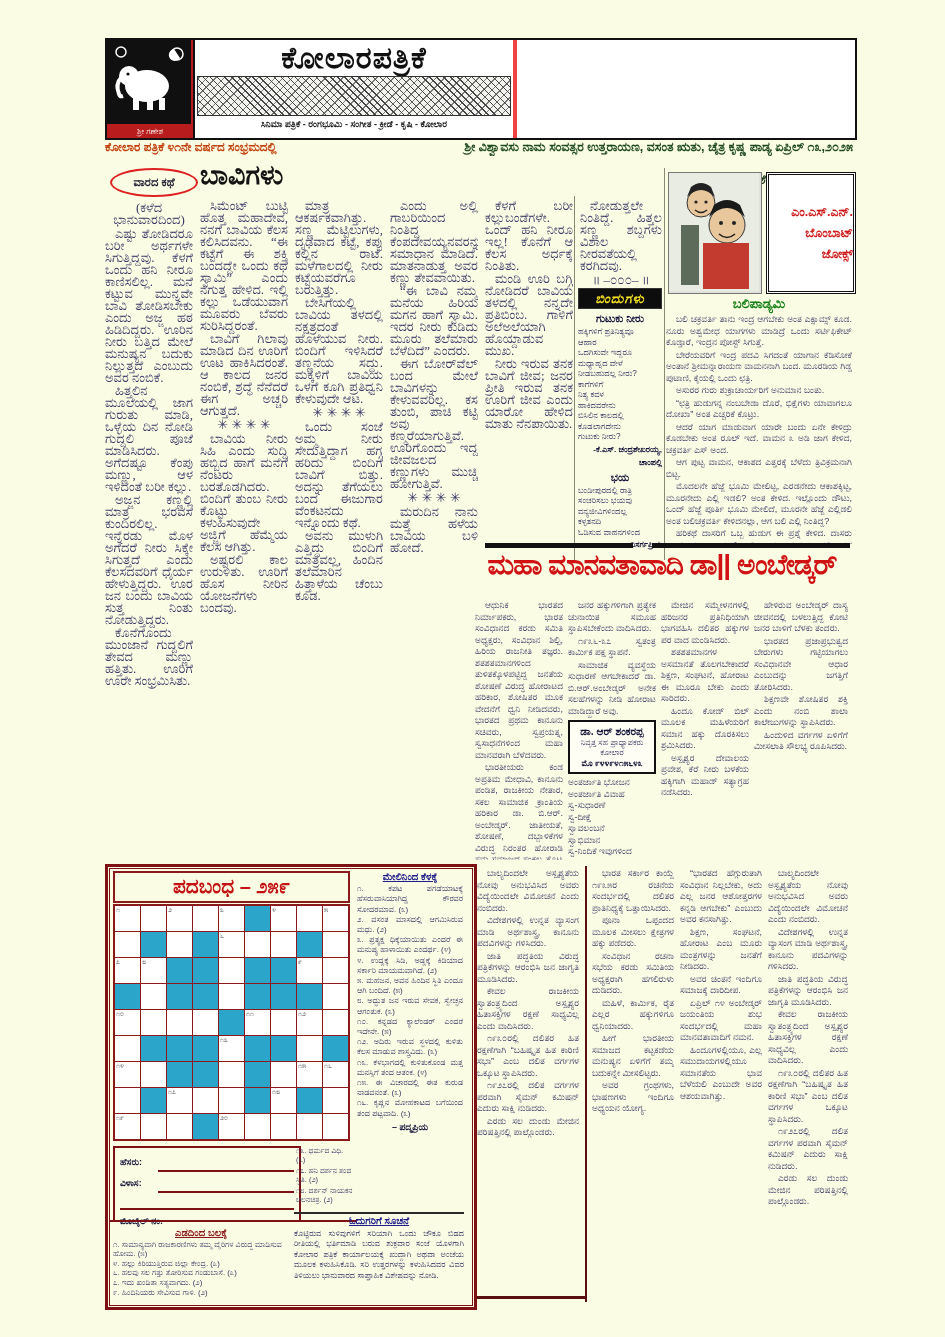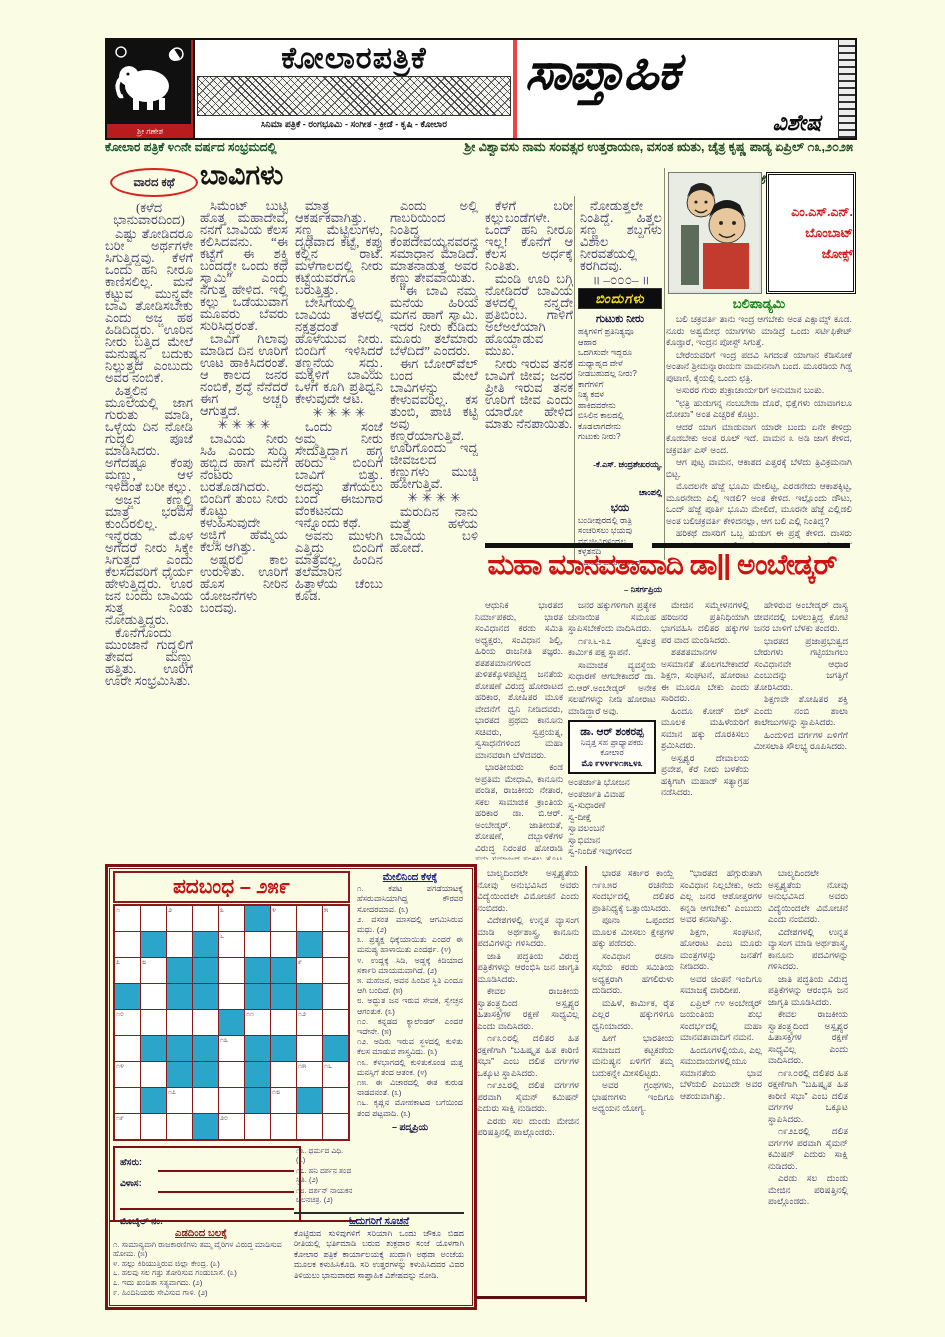--- a/index.html
+++ b/index.html
@@ -23,21 +23,21 @@
      repeating-linear-gradient(-45deg,#777 0 1px,#f2f2ee 1px 6px);
      border:1px solid #333;}
   .mtopics{font-size:9px;font-weight:bold;color:#222;text-align:center;padding-top:3px;}
   .mbig{flex:1;position:relative;background:#fff;}
   .mweek{position:absolute;left:8px;top:2px;font-size:52px;font-weight:800;font-style:italic;color:#0c0c0c;letter-spacing:-2px;line-height:58px;}
   .mweek2{position:absolute;right:34px;bottom:2px;font-size:22px;font-weight:800;font-style:italic;color:#0c0c0c;}
   .mrightstrip{position:absolute;right:0;top:0;bottom:0;width:16px;background:
      repeating-linear-gradient(0deg,#333 0 2px,#eee 2px 7px);border-left:1px solid #222;}
 
   .subline{left:105px;top:140px;width:748px;height:18px;display:flex;justify-content:space-between;}
-  .subleft{font-size:12px;font-weight:bold;color:#14532d;}
+  .subleft{font-size:12px;font-weight:bold;color:#c2410c;}
   .subright{font-size:12.5px;font-weight:bold;color:#1e4a1e;}
 
   
   .kicker{left:110px;top:168px;width:84px;height:25px;border:2px solid #d22;border-radius:50%;
           display:flex;align-items:center;justify-content:center;font-size:11.5px;font-weight:bold;color:#223;}
   .stitle{left:200px;top:160px;font-size:27px;font-weight:800;color:#141414;}
   .sauthor{left:586px;top:172px;width:240px;text-align:right;font-size:13px;font-weight:bold;color:#1d3a1d;}
   .penicon{color:#1d3a1d;font-size:12px;}
 
   
@@ -47,21 +47,21 @@
   .acol{font-size:9px;line-height:11.5px;text-align:justify;color:#3a3a68;}
   .acol .para{margin:0 0 1px 0;text-indent:10px;}
   .vr{width:1px;background:#8a8a72;}
 
   
   .bindu{left:578px;top:288px;width:84px;height:276px;}
   .bbanner{background:#0d0d0d;color:#f5e020;font-weight:800;font-style:italic;text-align:center;
            font-size:13px;line-height:19px;letter-spacing:1px;border:1px solid #333;}
   .btitle{font-size:10.5px;font-weight:bold;color:#14143c;text-align:center;margin:3px 0 1px;}
   .bline{font-size:8.3px;line-height:10.5px;color:#3a3a68;}
-  .bauth{font-size:8px;font-weight:bold;text-align:right;color:#14143c;margin:18px 0 2px;}
+  .bauth{font-size:8px;font-weight:bold;text-align:right;color:#14143c;margin:3px 0 2px;}
 
   
   .caric{left:668px;top:172px;width:92px;height:120px;background:#dfe3da;border:1px solid #777;}
   .jtitle{left:766px;top:172px;width:84px;height:116px;background:#fff;border:3px double #111;
           display:flex;flex-direction:column;justify-content:center;gap:6px;text-align:center;}
   .jtitle div{font-size:12.5px;font-weight:800;color:#d01818;text-align:right;}
   .jhead{left:668px;top:296px;width:182px;text-align:center;font-size:13px;font-weight:700;color:#158015;}
   .jbody{left:666px;top:314px;width:186px;height:230px;}
 
   .blackbar{height:5px;background:#111;}
@@ -119,25 +119,20 @@
       <rect x="52" y="58" width="6" height="12" fill="#fff"></rect>
       <circle cx="21" cy="34" r="1.6" fill="#101010"></circle>
     </svg>
     <div class="cap">ಶ್ರೀ ಗಣೇಶ</div>
   </div>
   <div class="mmid">
     <div class="mname">ಕೋಲಾರಪತ್ರಿಕೆ</div>
     <div class="mstrip"></div>
     <div class="mtopics">ಸಿನಿಮಾ ಪತ್ರಿಕೆ - ರಂಗಭೂಮಿ - ಸಂಗೀತ - ಕ್ರೀಡೆ - ಕೃಷಿ - ಕೋಲಾರ</div>
   </div>
-  <div class="mbig">
-    <div class="mweek">ಸಾಪ್ತಾಹಿಕ</div>
-    <div class="mweek2">ವಿಶೇಷ</div>
-    <div class="mrightstrip"></div>
-  </div>
 </div>
 
 <div class="abs subline">
   <div class="subleft">ಕೋಲಾರ ಪತ್ರಿಕೆ ೪೧ನೇ ವರ್ಷದ ಸಂಭ್ರಮದಲ್ಲಿ</div>
   <div class="subright">ಶ್ರೀ ವಿಶ್ವಾವಸು ನಾಮ ಸಂವತ್ಸರ ಉತ್ತರಾಯಣ, ವಸಂತ ಋತು, ಚೈತ್ರ ಕೃಷ್ಣ ಪಾಡ್ಯ ಏಪ್ರಿಲ್ ೧೩,೨೦೨೫</div>
 </div>
 
 <div class="abs kicker">ವಾರದ ಕಥೆ</div>
 <div class="abs stitle">ಬಾವಿಗಳು</div>
 <div class="abs sauthor">

